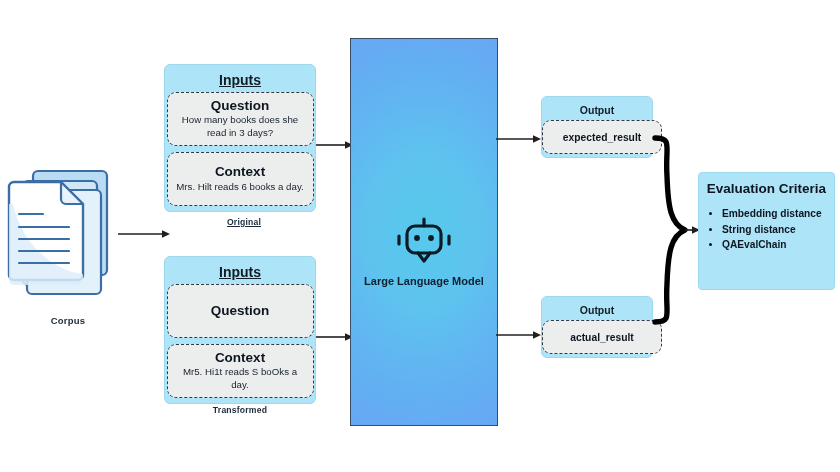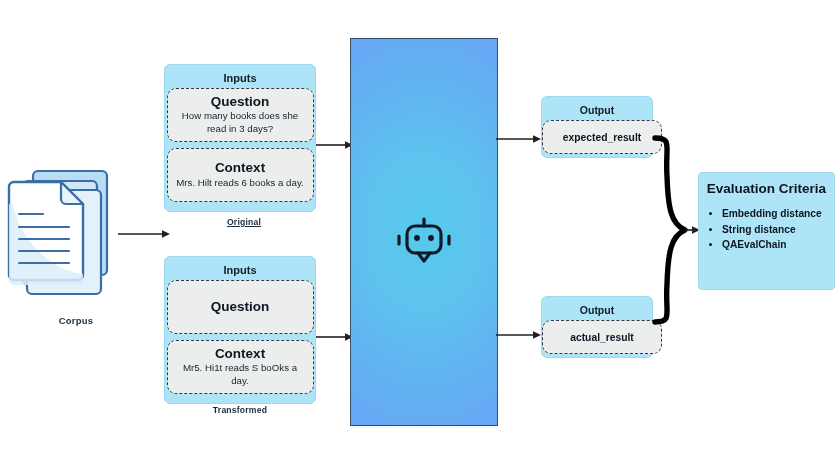--- a/index.html
+++ b/index.html
@@ -17,21 +17,21 @@
     height: 472px;
     background: #ffffff;
     overflow: hidden;
   }
   .abs { position: absolute; }
 
   
   #corpus-group { left: 0px; top: 160px; width: 140px; height: 180px; }
   #corpus-icon { position: absolute; left: 5px; top: 8px; width: 118px; height: 135px; }
   #corpus-label {
-    position: absolute; left: 8px; top: 155px; width: 136px;
+    position: absolute; left: 0px; top: 155px; width: 136px;
     text-align: center; font-size: 9.5px; font-weight: bold; color: #1c2b3a;
     letter-spacing: .2px;
   }
 
   
   .panel {
     background: #aee4f8;
     border: 1px solid #9ed8ef;
     border-radius: 6px;
     box-sizing: border-box;
@@ -71,21 +71,21 @@
   .caption {
     text-align: center;
     font-size: 8.6px;
     font-weight: bold;
     color: #1c2b3a;
     letter-spacing: .2px;
   }
 
   
   .inputs-panel { width: 152px; height: 148px; padding-top: 5px; }
-  .inputs-panel .panel-title { font-size: 11px; margin: 2px 0 4px 0; }
+  .inputs-panel .panel-title { font-size: 14px; margin: 2px 0 4px 0; text-decoration: underline; }
   .inputs-card { width: 147px; height: 54px; margin: 0 auto 6px auto; }
 
   #inputs-original { left: 164px; top: 64px; }
   #caption-original { left: 168px; top: 217px; width: 152px; text-decoration: underline; }
   #inputs-transformed { left: 164px; top: 256px; }
   #caption-transformed { left: 164px; top: 405px; width: 152px; }
 
   
   #llm-box {
     left: 350px; top: 38px; width: 148px; height: 388px;
@@ -226,20 +226,21 @@
           <rect x="14" y="9" width="34" height="27" rx="8"></rect>
 
           <path d="M25 36 l6 8 l6 -8"></path>
 
           <line x1="6" y1="19" x2="6" y2="27"></line>
           <line x1="56" y1="19" x2="56" y2="27"></line>
         </g>
         <circle cx="24" cy="21" r="2.9" fill="#0b1a26"></circle>
         <circle cx="38" cy="21" r="2.9" fill="#0b1a26"></circle>
       </svg>
+      <div id="llm-label">Large Language Model</div>
     </div>
   </div>
 
   <svg class="connector" style="left:496px; top:129px; width:48px; height:20px;" viewBox="0 0 48 20">
     <line x1="0" y1="10" x2="38" y2="10" stroke="#231f20" stroke-width="1.6"></line>
     <polygon points="37,6.2 45,10 37,13.8" fill="#231f20"></polygon>
   </svg>
   <svg class="connector" style="left:496px; top:325px; width:48px; height:20px;" viewBox="0 0 48 20">
     <line x1="0" y1="10" x2="38" y2="10" stroke="#231f20" stroke-width="1.6"></line>
     <polygon points="37,6.2 45,10 37,13.8" fill="#231f20"></polygon>

